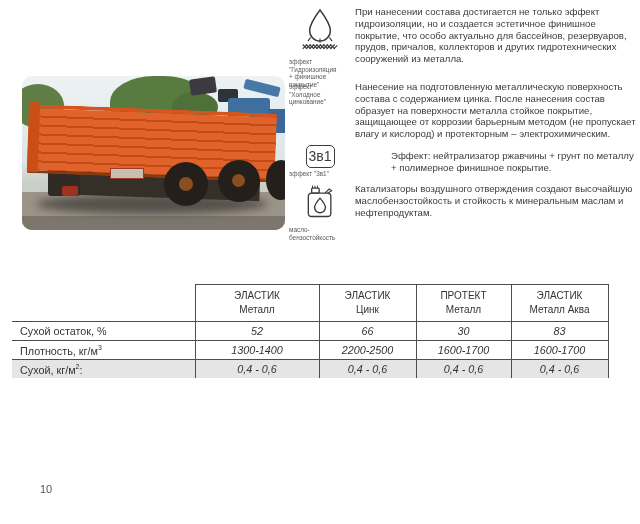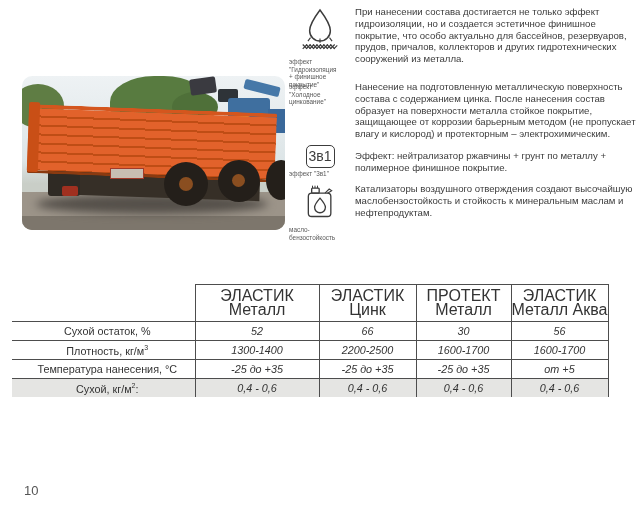--- a/index.html
+++ b/index.html
@@ -37,43 +37,43 @@
   .ph-hub2{left:210px;top:98px;width:13px;height:13px;background:#8a4e20;border-radius:50%;}
 
   
   .features{position:absolute;left:289px;top:0;width:348px;}
   .feature-row{position:absolute;left:0;display:flex;align-items:flex-start;width:348px;}
   .f1{top:6px;}.f2{top:81px;}.f3{top:143px;}.f4{top:183px;}
   .icon-col{width:66px;flex:0 0 66px;text-align:left;}
   .icon-wrap{width:62px;text-align:center;}
   .icon-label{font-size:6.4px;line-height:7.6px;color:#5a5a5a;white-space:pre-line;margin-top:2px;}
   .feature-text{flex:1;font-size:9.6px;line-height:11.8px;color:#3b3b3b;}
-  .f3 .feature-text{margin-top:7px;}
+  .f3 .feature-text{margin-top:7px;margin-left:36px;}
   .badge-3v1{display:inline-block;width:27px;height:21px;border:1.4px solid #3c3c3c;border-radius:5px;
              font-size:14px;line-height:21px;text-align:center;color:#3c3c3c;margin-top:2px;}
   svg.fi{display:inline-block;}
 
   
   .spec-table{position:absolute;left:12px;top:284px;border-collapse:collapse;table-layout:fixed;}
   .spec-table th,.spec-table td{padding:0;margin:0;}
   .spec-table col.c0{width:183px;}.spec-table col.c1{width:124px;}
   .spec-table col.c2{width:97px;}.spec-table col.c3{width:95px;}.spec-table col.c4{width:97px;}
   .spec-table th.colh{border-top:1px solid #4d4d4d;border-left:1px solid #4d4d4d;border-bottom:1px solid #4d4d4d;
-      font-weight:normal;font-size:16px;line-height:14px;text-align:center;vertical-align:middle;
+      font-weight:normal;font-size:10px;line-height:14px;text-align:center;vertical-align:middle;
       height:36px;white-space:pre-line;color:#333;}
   .spec-table th.colh:last-child{border-right:1px solid #4d4d4d;}
   .spec-table th.corner{border-bottom:1px solid #4d4d4d;}
   .spec-table td{height:18px;border-bottom:1px solid #4d4d4d;font-size:10.8px;color:#333;vertical-align:middle;}
-  .spec-table td.lbl{text-align:center;padding-left:8px;}
+  .spec-table td.lbl{text-align:left;padding-left:8px;}
   .spec-table td.val{text-align:center;border-left:1px solid #4d4d4d;font-style:italic;}
   .spec-table td.val:last-child{border-right:1px solid #4d4d4d;}
   .spec-table tr.hl td{background:#e5e5e3;border-bottom:none;}
   .spec-table sup{font-size:7px;}
 
-  .page-number{position:absolute;left:24px;top:483px;font-size:13px;color:#555;}
+  .page-number{position:absolute;left:40px;top:483px;font-size:11px;color:#555;}
 </style>
 </head>
 <body>
 
 <div class="page">
 
   <div class="photo">
     <div class="ph-tree1"></div>
     <div class="ph-tree2"></div>
     <div class="ph-tree3"></div>
@@ -176,36 +176,29 @@
         <th class="colh">ЭЛАСТИК
 Металл Аква</th>
       </tr>
     </thead>
     <tbody>
       <tr>
         <td class="lbl"><span>Сухой остаток, %</span></td>
         <td class="val">52</td>
         <td class="val">66</td>
         <td class="val">30</td>
-        <td class="val">56</td>
+        <td class="val">83</td>
       </tr>
       <tr>
         <td class="lbl"><span>Плотность, кг/м</span><sup>3</sup></td>
         <td class="val">1300-1400</td>
         <td class="val">2200-2500</td>
         <td class="val">1600-1700</td>
         <td class="val">1600-1700</td>
       </tr>
-      <tr>
-        <td class="lbl"><span>Температура нанесения, °С</span></td>
-        <td class="val">-25 до +35</td>
-        <td class="val">-25 до +35</td>
-        <td class="val">-25 до +35</td>
-        <td class="val">от +5</td>
-      </tr>
       <tr class="hl">
         <td class="lbl"><span>Сухой, кг/м</span><sup>2</sup><span>:</span></td>
         <td class="val">0,4 - 0,6</td>
         <td class="val">0,4 - 0,6</td>
         <td class="val">0,4 - 0,6</td>
         <td class="val">0,4 - 0,6</td>
       </tr>
     </tbody>
   </table>
 

